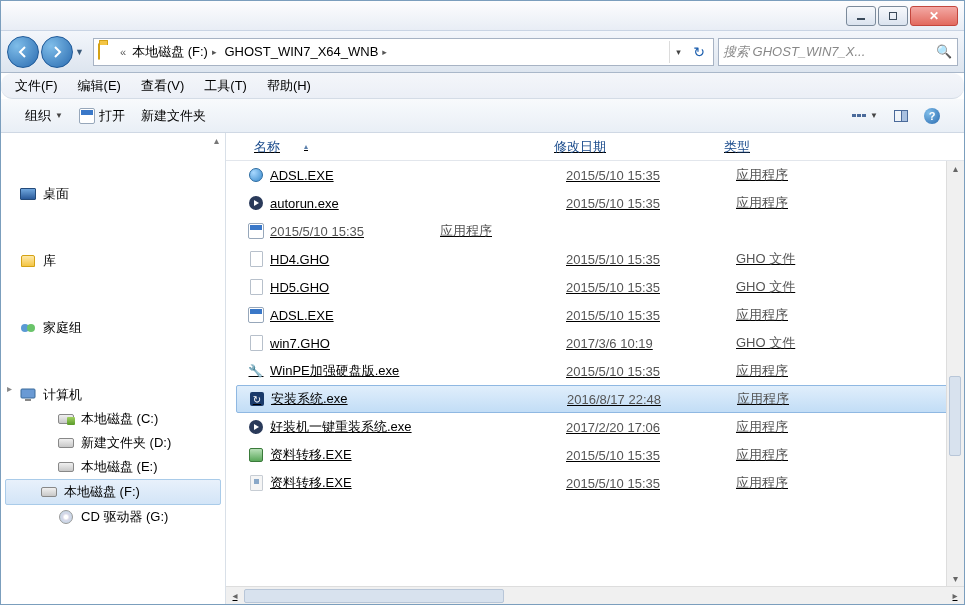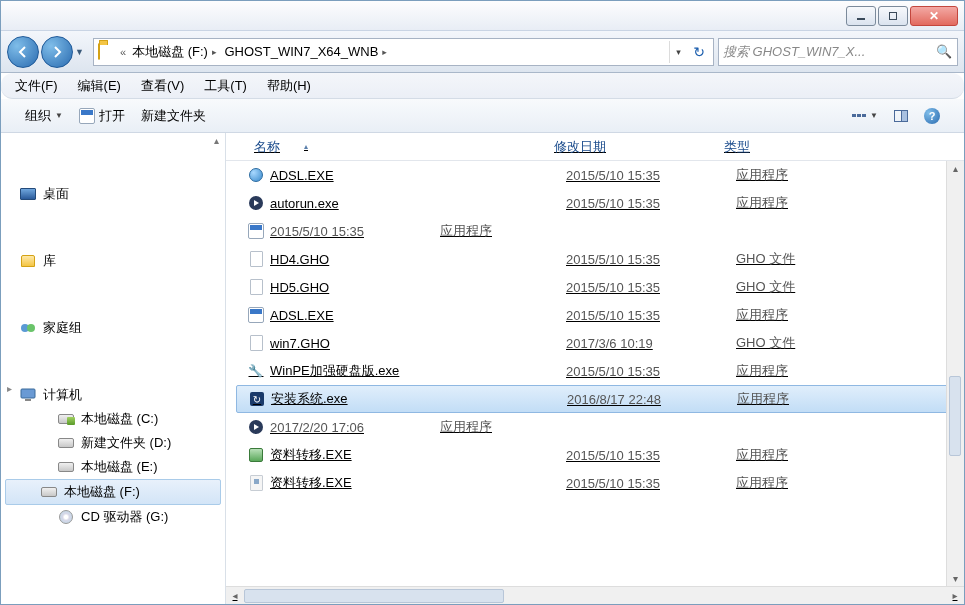--- a/index.html
+++ b/index.html
@@ -353,20 +353,21 @@
               <span class="icon-installer">↻</span>
             </span>
             <span class="fname">安装系统.exe</span>
             <span class="fdate">2016/8/17 22:48</span>
             <span class="ftype">应用程序</span>
           </div>
           <div class="file-row">
             <span class="ficon">
               <span class="icon-play"></span>
             </span>
+            <span class="fname">好装机一键重装系统.exe</span>
             <span class="fdate">2017/2/20 17:06</span>
             <span class="ftype">应用程序</span>
           </div>
           <div class="file-row">
             <span class="ficon">
               <span class="icon-tool"></span>
             </span>
             <span class="fname">资料转移.EXE</span>
             <span class="fdate">2015/5/10 15:35</span>
             <span class="ftype">应用程序</span>

